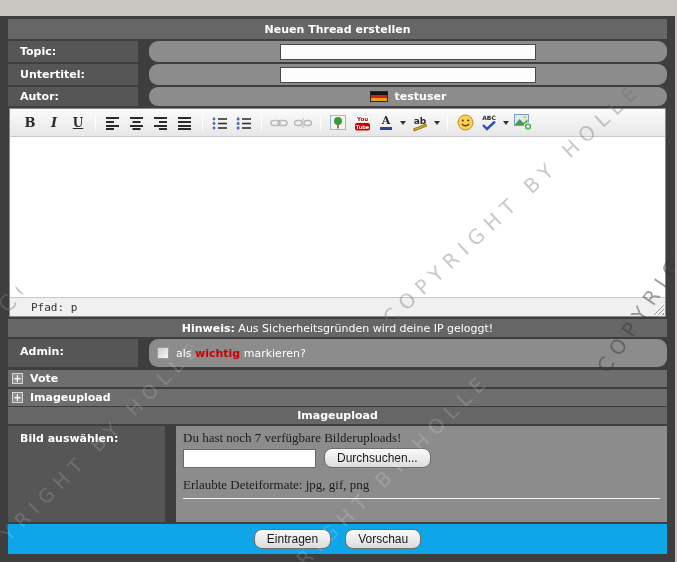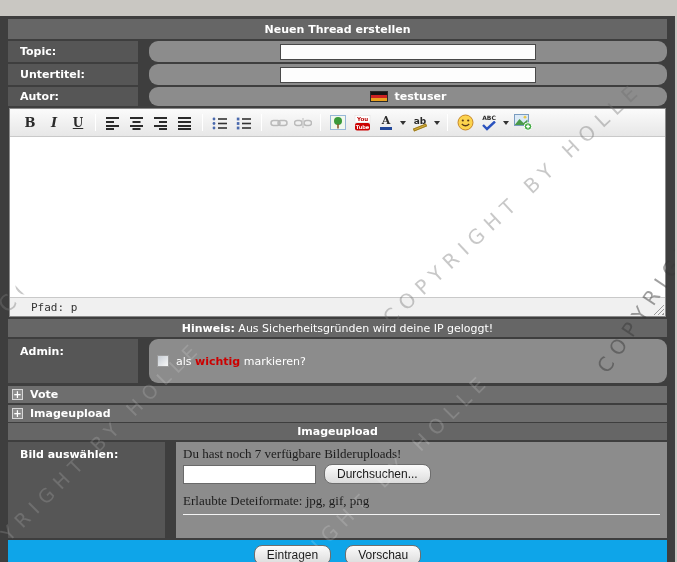--- a/index.html
+++ b/index.html
@@ -94,21 +94,21 @@
     position:absolute; right:1px; bottom:1px; width:11px; height:11px;
     background:repeating-linear-gradient(135deg, transparent 0 2px, #999 2px 3px);
     clip-path:polygon(100% 0, 100% 100%, 0 100%);
     cursor:nwse-resize;
   }
 
   .notice-row { height:18px; font-weight:normal; }
   .notice-row b { font-weight:bold; margin-right:0; }
   .notice-row .bar { white-space:pre; font-weight:normal; }
 
-  .admin-row { height:44px; }
+  .admin-row { height:28px; }
   .admin-content {
     flex-direction:column; align-items:flex-start; justify-content:center;
     padding-left:8px; gap:4px;
   }
   .checkline { display:flex; align-items:center; font-size:11px; color:#fff; white-space:pre; }
   .checkbox {
     width:12px; height:12px; margin-right:7px;
     background:linear-gradient(135deg,#c7cdd4,#f7f7f7);
     border:1px solid #9b9b9b; cursor:pointer;
   }

